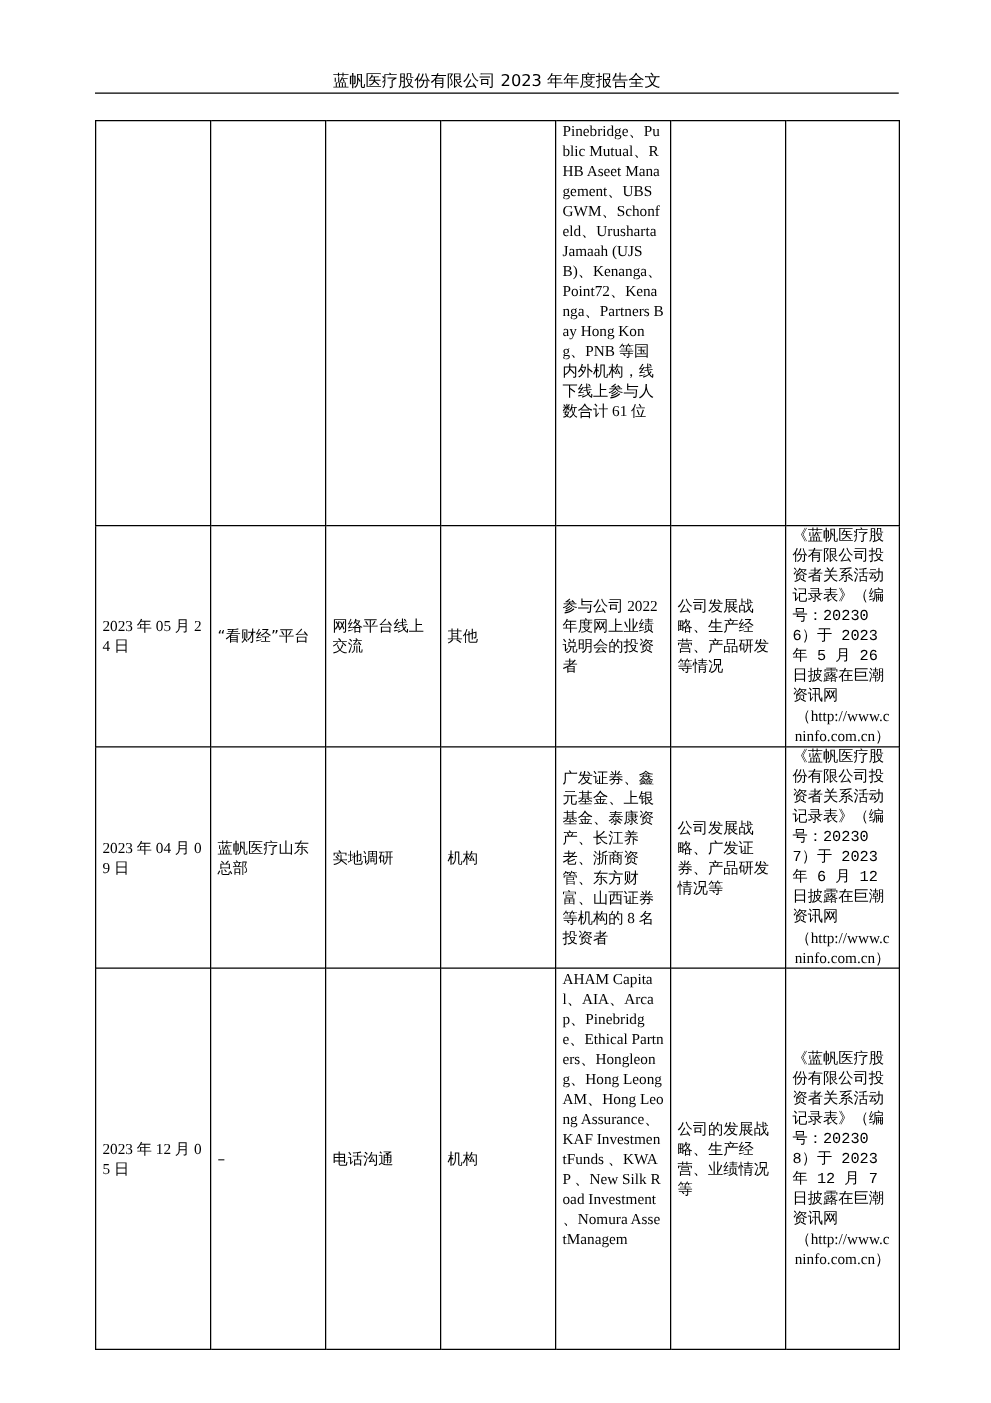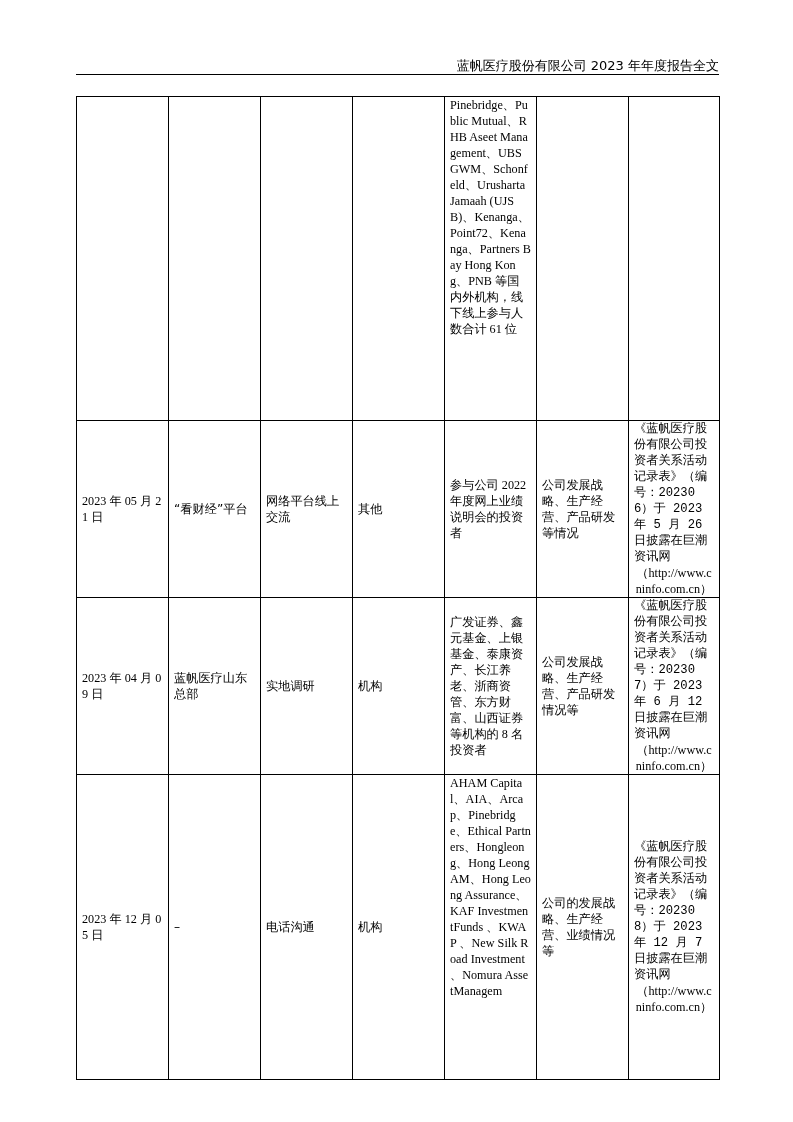--- a/index.html
+++ b/index.html
@@ -1,18 +1,18 @@
 <!DOCTYPE html>
 <html><head>
 <meta charset="utf-8">
 <style>
   html, body { margin:0; padding:0; background:#ffffff; }
   body { width:793px; height:1122px; position:relative; overflow:hidden;
          font-family:"Liberation Serif","DejaVu Serif",serif; color:#000; }
-  .header { position:absolute; left:76px; top:58px; width:643px; text-align:right;
+  .header { position:absolute; left:76px; top:58px; width:643px; text-align:center;
             font-family:"DejaVu Sans","Liberation Sans",sans-serif; font-size:13px;
             line-height:16px; padding-bottom:1px; }
   .header-rule { position:absolute; left:76px; top:74px; width:643px; height:0;
                  border-top:1.2px solid #000; }
   table.record { position:absolute; left:76px; top:96px; border-collapse:collapse;
                  table-layout:fixed; width:643px; }
   table.record td { border:1.3px solid #000; vertical-align:middle; padding:0 5px;
                     font-size:12.2px; line-height:16px; word-break:break-all; overflow:hidden; }
   .cjk { font-family:"DejaVu Sans","Liberation Sans",sans-serif; font-size:12px; }
   .c7 { text-align:center; }
@@ -39,38 +39,38 @@
     <tr style="height:324px">
       <td></td>
       <td></td>
       <td></td>
       <td></td>
       <td style="vertical-align:top">Pinebridge、Public Mutual、RHB Aseet Management、UBS GWM、Schonfeld、Urusharta Jamaah (UJSB)、Kenanga、Point72、Kenanga、Partners Bay Hong Kong、PNB 等国内外机构，线下线上参与人数合计 61 位</td>
       <td></td>
       <td></td>
     </tr>
     <tr style="height:160px">
-      <td>2023 年 05 月 21 日</td>
+      <td>2023 年 05 月 24 日</td>
       <td class="cjk">“看财经”平台</td>
       <td class="cjk">网络平台线上交流</td>
       <td class="cjk">其他</td>
       <td>参与公司 2022 年度网上业绩说明会的投资者</td>
       <td>公司发展战略、生产经营、产品研发等情况</td>
       <td class="c7">
         <span class="l">《蓝帆医疗股份有限公司投资者关系活动记录表》（编号：202306）于 2023 年 5 月 26 日披露在巨潮资讯网</span>
         <span class="url">（http://www.cninfo.com.cn）</span>
       </td>
     </tr>
     <tr style="height:160px">
       <td>2023 年 04 月 09 日</td>
       <td class="cjk">蓝帆医疗山东总部</td>
       <td class="cjk">实地调研</td>
       <td class="cjk">机构</td>
       <td>广发证券、鑫元基金、上银基金、泰康资产、长江养老、浙商资管、东方财富、山西证券等机构的 8 名投资者</td>
-      <td>公司发展战略、生产经营、产品研发情况等</td>
+      <td>公司发展战略、广发证券、产品研发情况等</td>
       <td class="c7">
         <span class="l">《蓝帆医疗股份有限公司投资者关系活动记录表》（编号：202307）于 2023 年 6 月 12 日披露在巨潮资讯网</span>
         <span class="url">（http://www.cninfo.com.cn）</span>
       </td>
     </tr>
     <tr style="height:305px">
       <td>2023 年 12 月 05 日</td>
       <td class="cjk">–</td>
       <td class="cjk">电话沟通</td>
       <td class="cjk">机构</td>

